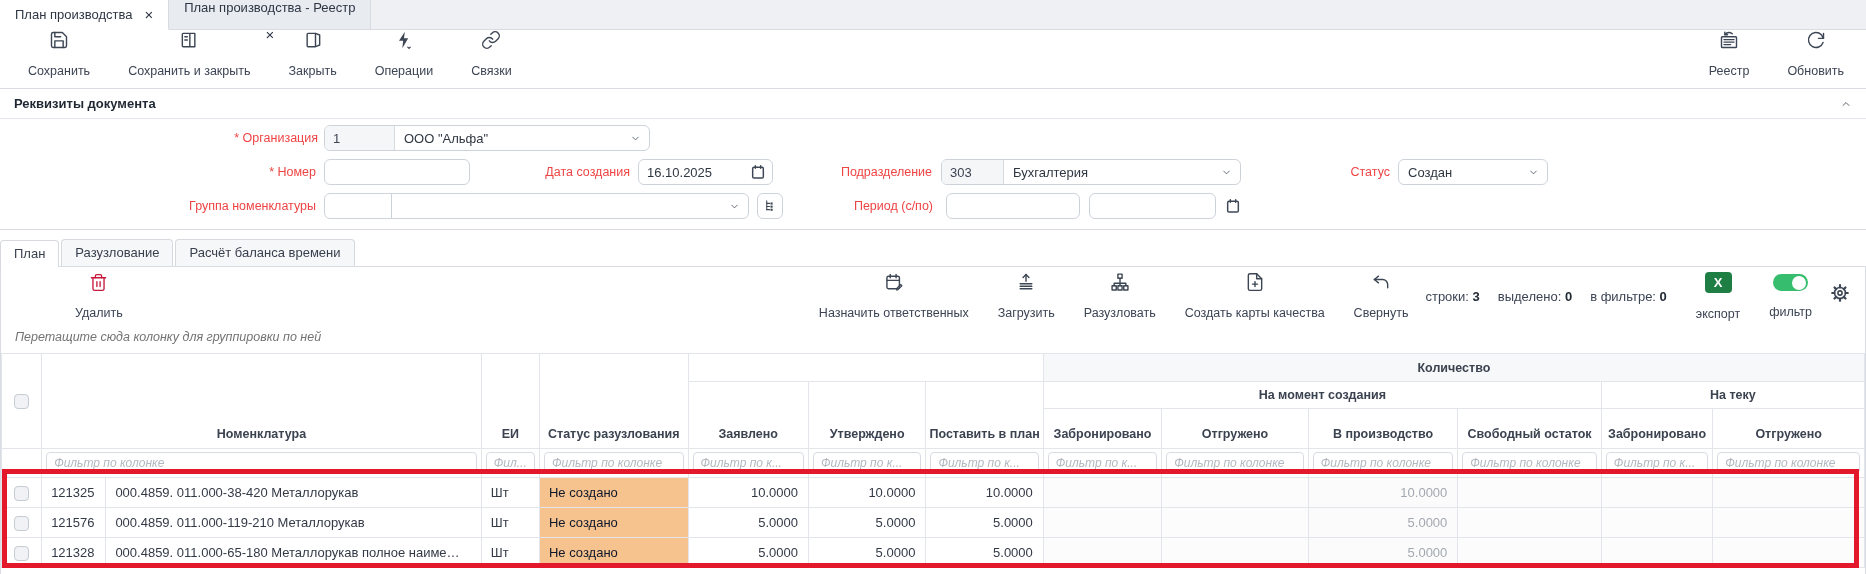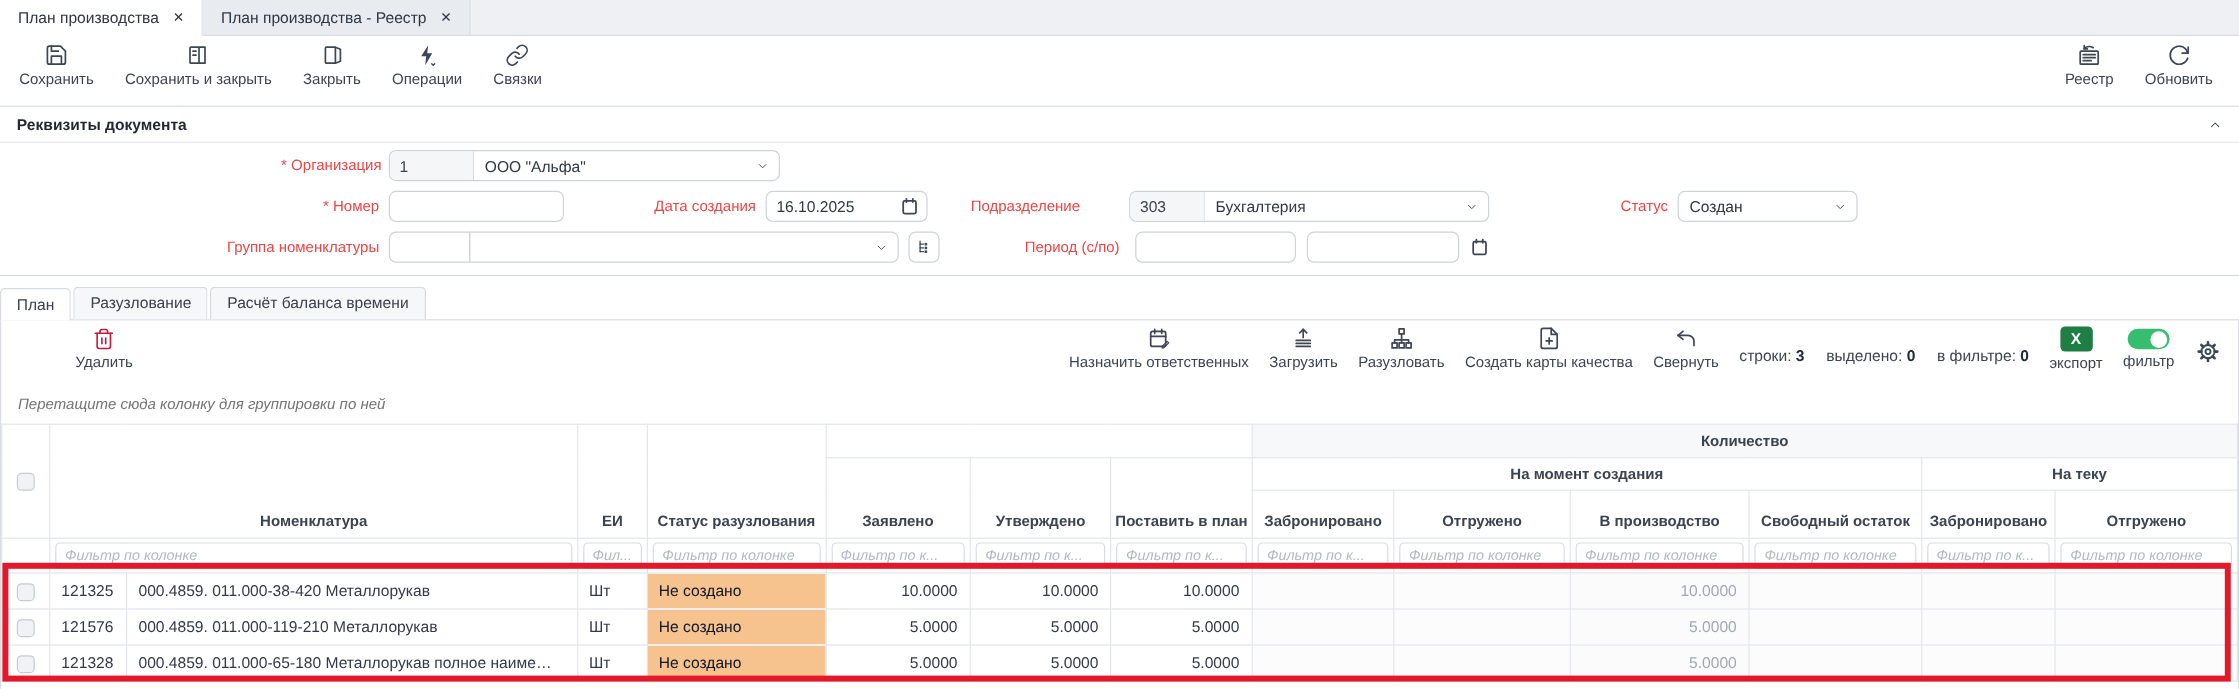--- a/index.html
+++ b/index.html
@@ -8,26 +8,26 @@
     width:1866px; height:574px; overflow:hidden; position:relative;
     font-family:"Liberation Sans", sans-serif; font-size:13px; color:#3c4454; background:#fff;
   }
   svg.i { stroke:#3d4654; fill:none; stroke-width:1.7; stroke-linecap:round; stroke-linejoin:round; }
 
   
   .tabbar { height:30px; background:#eef0f4; border-bottom:1px solid #d8dce2; display:flex; align-items:stretch; }
   .wtab { display:flex; align-items:center; gap:12px; padding:0 15px; font-size:13px; color:#2e3644; border-right:1px solid #d8dce2; cursor:pointer; }
   .wtab .x { font-size:15px; color:#2e3644; line-height:1; cursor:pointer; }
   .wtab.active { background:#fff; margin-bottom:-1px; border-bottom:1px solid #fff; }
-  .wtab.inactive { background:#e8ebf0; }
+  .wtab.inactive { background:#e8ebf0;flex-direction:column; }
 
   
   .toolbar { height:48px; display:flex; align-items:center; justify-content:space-between; padding:0 22px 0 16px; background:#fff; }
   .tbgroup { display:flex; gap:26px; }
-  .tbtn { display:flex; flex-direction:column; align-items:center; gap:3px; font-size:12.5px; color:#3c4454; cursor:pointer; white-space:nowrap; }
+  .tbtn { display:flex; flex-direction:column; align-items:center; gap:14px; font-size:12.5px; color:#3c4454; cursor:pointer; white-space:nowrap;margin-left:12px; }
 
   
   .req { margin-top:10px; border-top:1px solid #d8dce2; border-bottom:1px solid #d8dce2; }
   .req-head { height:30px; line-height:30px; padding:0 14px; font-weight:bold; font-size:13px; color:#1f2733; border-bottom:1px solid #e4e7eb; position:relative; }
   .req-body { position:relative; height:110px; }
   .lbl { position:absolute; height:26px; line-height:26px; font-size:12.5px; color:#ef4444; text-align:right; }
   .ctl { position:absolute; height:26px; border:1px solid #ced3da; border-radius:6px; background:#fff; display:flex; align-items:center; }
   .ctl .code { width:70px; align-self:stretch; display:flex; align-items:center; padding:0 8px; background:#f4f6f8; border-right:1px solid #d7dbe0; border-radius:5px 0 0 5px; color:#3c4454; }
   .ctl .namepart { flex:1; padding:0 9px; color:#2f3742; white-space:nowrap; overflow:hidden; }
   .ctl .chev { margin-right:8px; flex:0 0 auto; }
@@ -172,21 +172,21 @@
     <div class="lbl" style="left:120px;width:196px;top:40px">* Номер</div>
     <input class="txt" style="left: 324px; top: 40px; width: 146px;">
     <div class="lbl" style="left:440px;width:190px;top:40px">Дата создания</div>
     <div class="datewrap" style="left:638px;top:40px;width:135px">
       <input value="16.10.2025" style="">
       <svg class="i" width="16" height="16" viewBox="0 0 24 24" style="margin:0 6px;stroke-width:2.2">
           <rect x="4" y="5" width="16" height="16" rx="2"></rect>
           <path d="M8 2.5v4M16 2.5v4"></path>
         </svg>
     </div>
-    <div class="lbl" style="left:668px;width:232px;top:40px">Подразделение</div>
+    <div class="lbl" style="left:700px;width:232px;top:40px">Подразделение</div>
     <div class="ctl" style="left:941px;top:40px;width:300px">
       <span class="code" style="width:62px">303</span>
       <span class="namepart">Бухгалтерия</span>
       <svg class="i chev" width="11" height="11" viewBox="0 0 24 24">
           <path d="M6 9l6 6 6-6"></path>
         </svg>
     </div>
     <div class="lbl" style="left:1255px;width:135px;top:40px">Статус</div>
     <div class="ctl" style="left:1398px;top:40px;width:150px">
       <span class="namepart">Создан</span>

